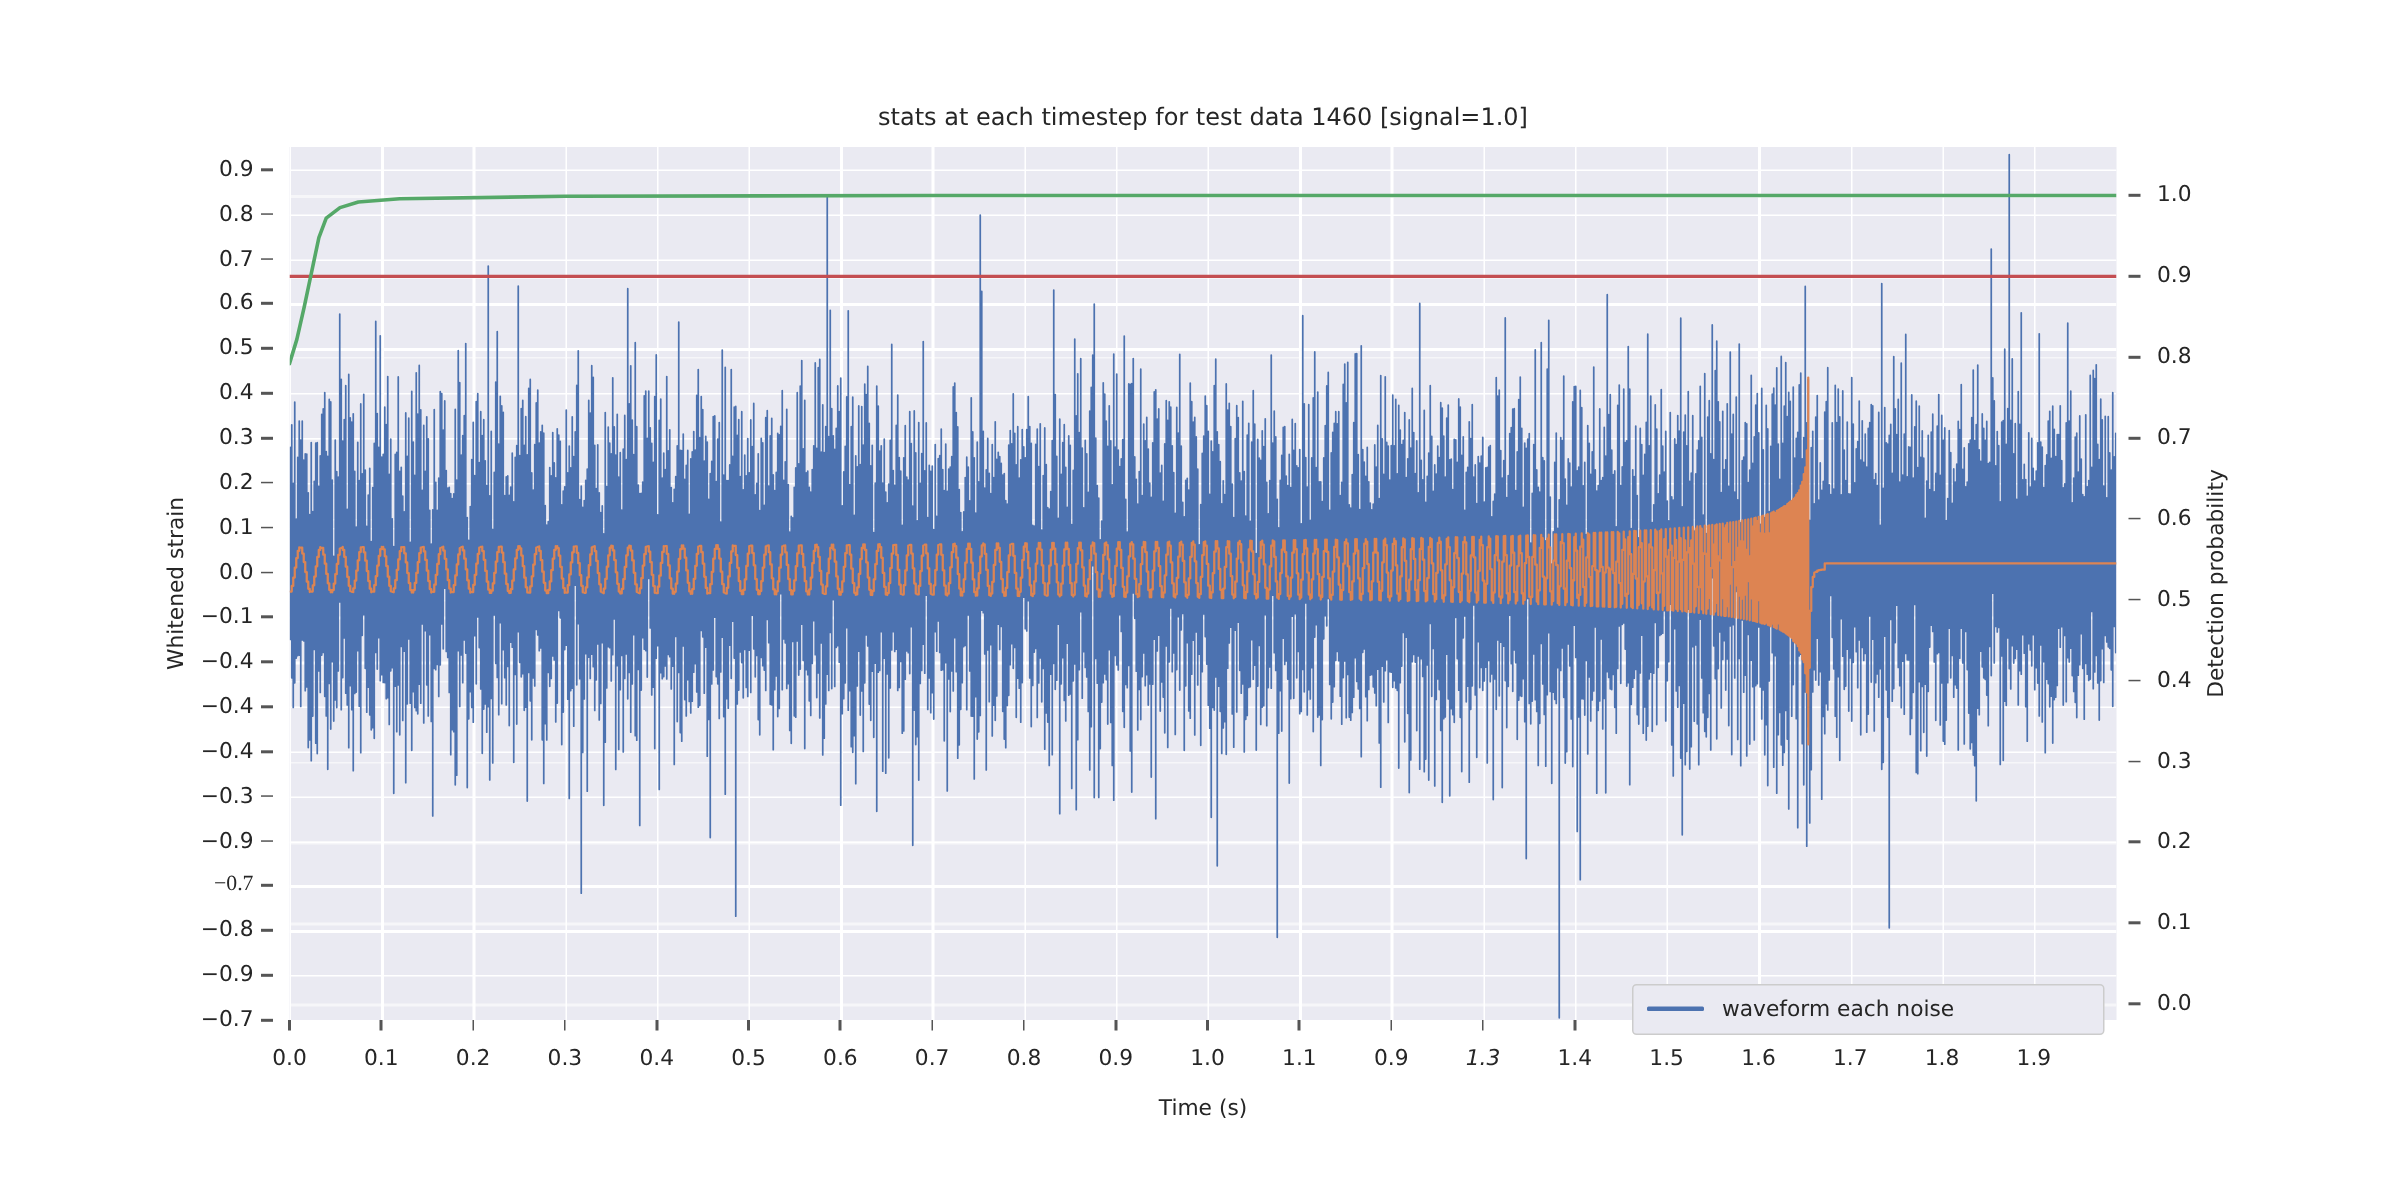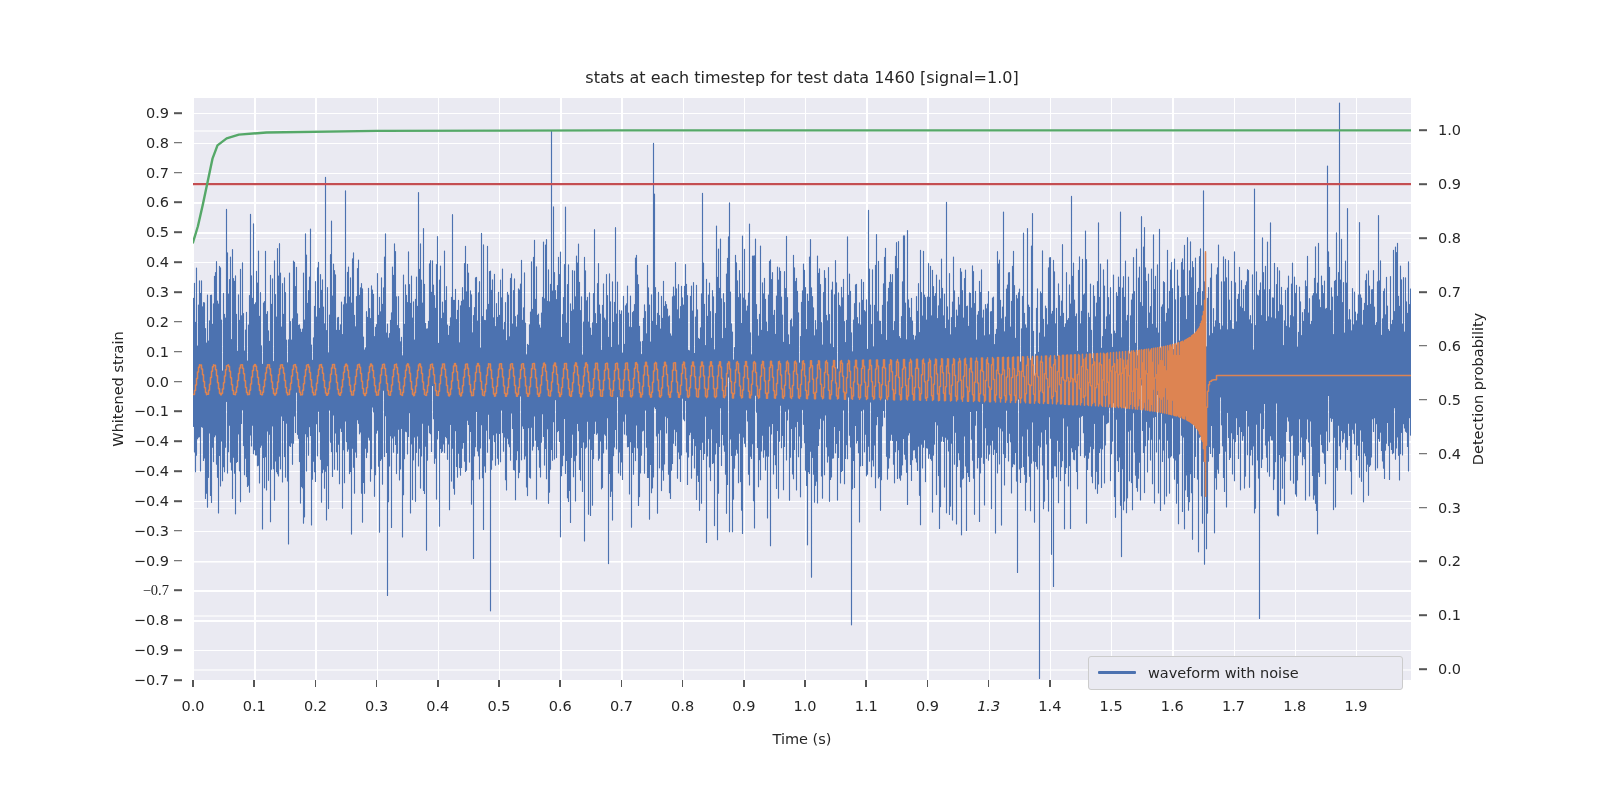--- a/index.html
+++ b/index.html
@@ -265,16 +265,16 @@
       <div class="xtick-mark" style="left: 1100.91px;"></div>
       <div class="xtick" style="left: 1162.91px;">1.9</div>
       <div class="xtick-mark" style="left: 1162.11px;"></div>
     </div>
   <div id="xlabel-title">Time (s)</div>
 
 
   <div id="legend">
       <div class="legend-row">
         <div class="legend-swatch" style="background: rgb(76, 114, 176);"></div>
-        <div class="legend-text">waveform with noise</div>
+        <div class="legend-text">waveform each noise</div>
       </div>
     </div>
 </div>
 
 </body></html>

